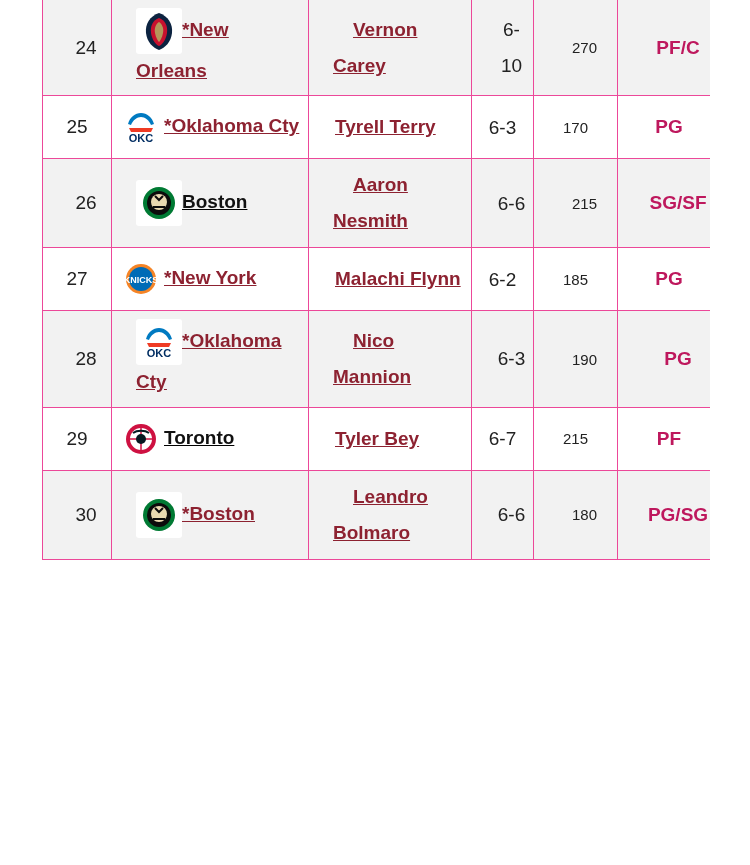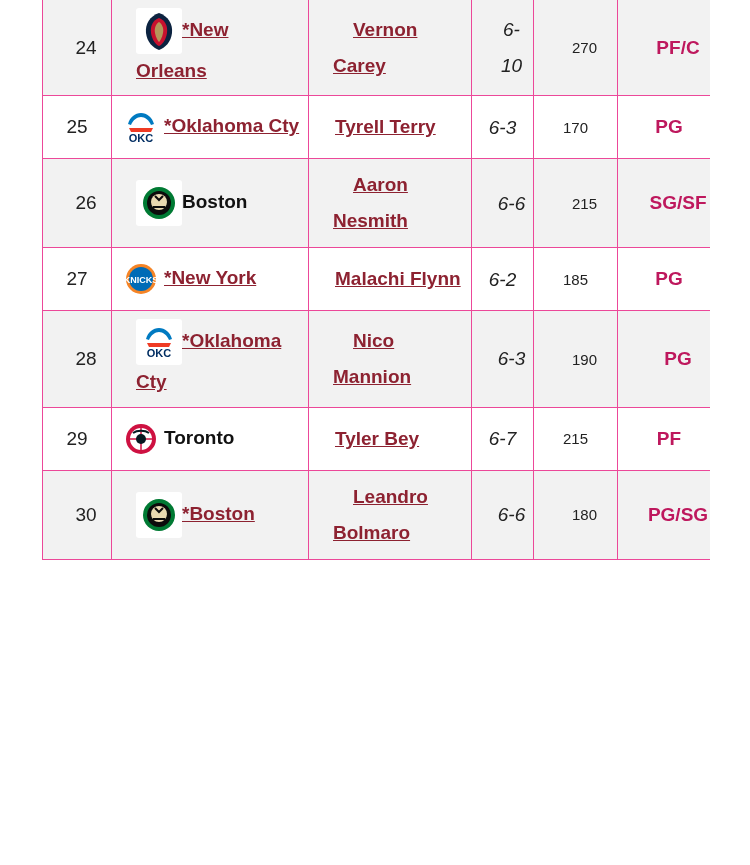--- a/index.html
+++ b/index.html
@@ -67,20 +67,21 @@
     font-weight: 400;
   }
 
   td.team {
     text-align: left;
     font-size: 19px;
     font-weight: bold;
     line-height: 1.75;
     padding-left: 10px;
     padding-right: 6px;
+    text-decoration: underline;
   }
   td.team .teamname {
     color: #111111;
   }
   td.team .teamname.link {
     color: #8d2231;
     text-decoration: underline;
   }
 
   .logo {
@@ -107,21 +108,20 @@
     color: #8d2231;
     text-decoration: underline;
     margin-left: 20px;
   }
 
   td.height {
     text-align: center;
     font-size: 19px;
     color: #222222;
     line-height: 1.85;
-    font-style: italic;
   }
 
   td.weight {
     text-align: center;
     font-size: 15px;
     color: #222222;
   }
 
   td.pos {
     text-align: center;

